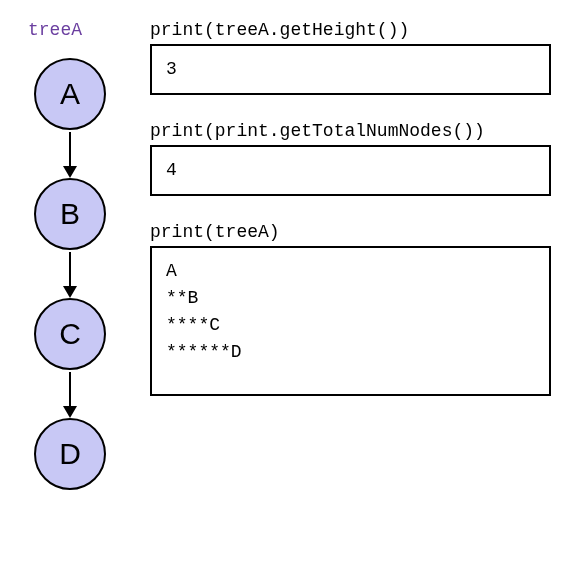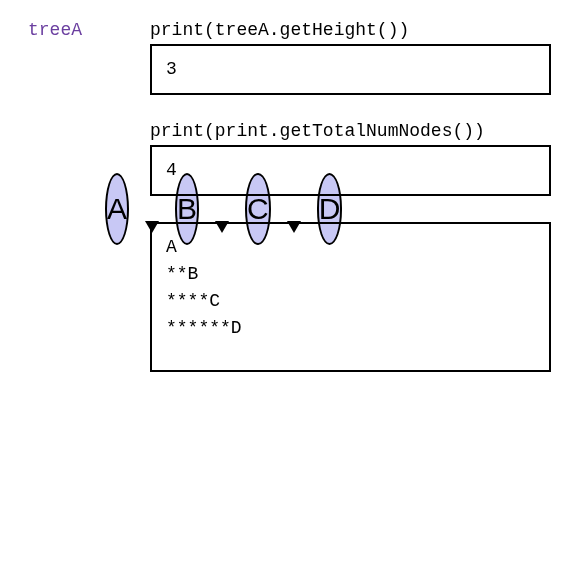--- a/index.html
+++ b/index.html
@@ -13,23 +13,22 @@
     width: 571px;
     height: 565px;
   }
   .container {
     display: flex;
     gap: 30px;
   }
   .tree-col {
     width: 100px;
     display: flex;
-    flex-direction: row;
+    flex-direction: column;
     align-items: center;
-    gap: 23px;
   }
   .tree-label {
     color: #6b3fa0;
     font-weight: 500;
     margin-bottom: 18px;
     align-self: flex-start;
     margin-left: 8px;
   }
   .node {
     width: 72px;
@@ -100,18 +99,19 @@
     <div class="node">D</div>
   </div>
 
   <div class="right-col">
     <div class="code-line">print(treeA.getHeight())</div>
     <div class="output-box">3</div>
 
     <div class="code-line">print(print.getTotalNumNodes())</div>
     <div class="output-box">4</div>
 
+    <div class="code-line">print(treeA)</div>
     <div class="output-box tall">A
 **B
 ****C
 ******D</div>
   </div>
 </div>
 
 </body></html>

